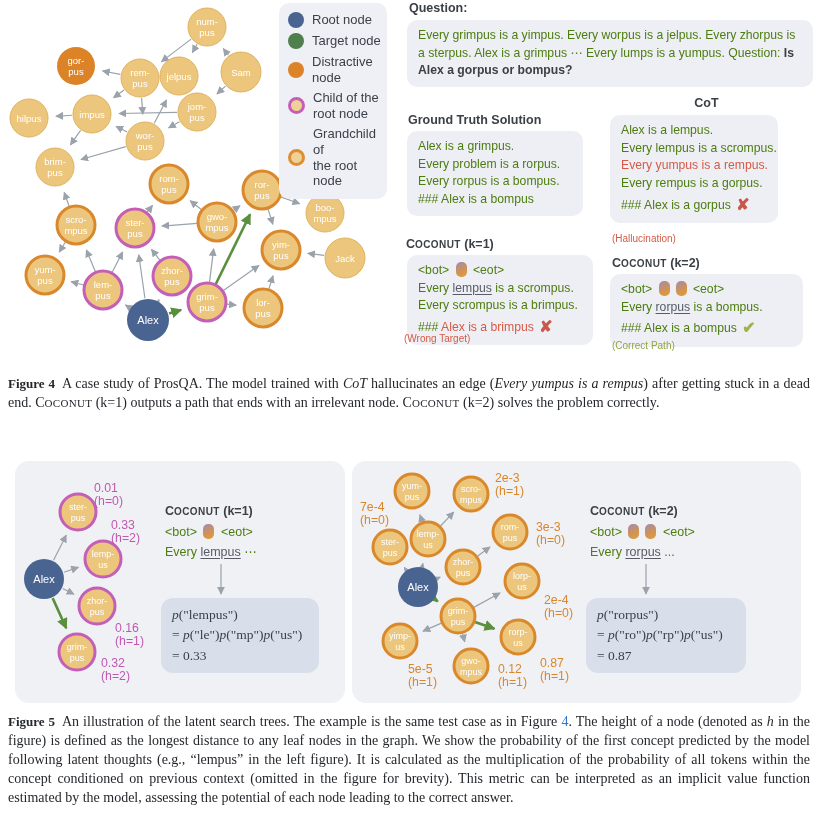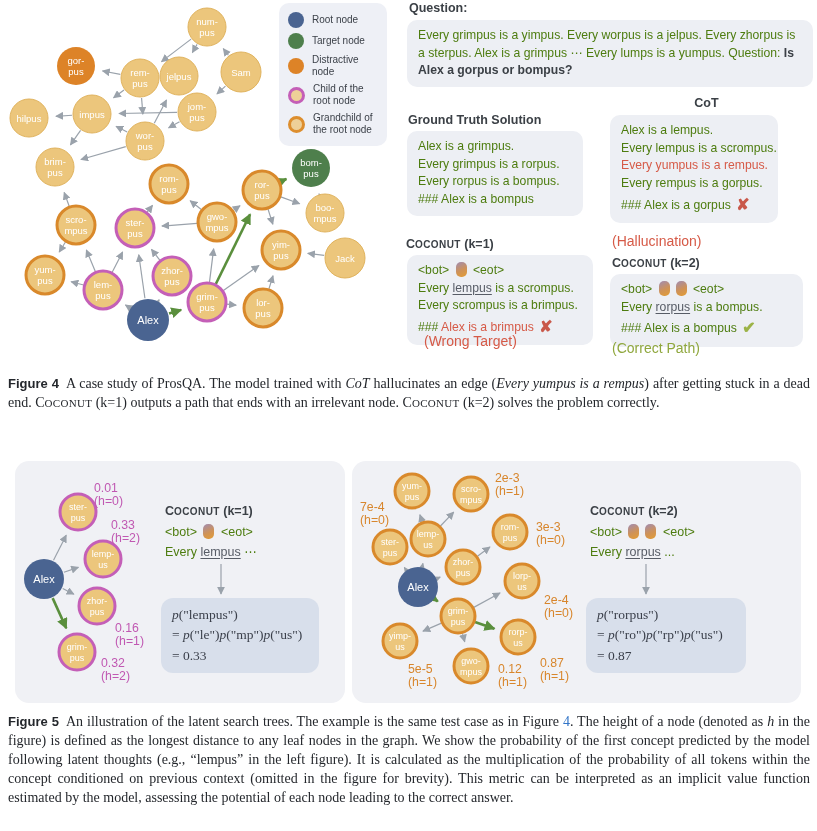--- a/index.html
+++ b/index.html
@@ -11,58 +11,58 @@
   
   #legend{position:absolute;left:279px;top:3px;width:108px;background:#eef0f6;border-radius:10px;
           padding:9px 4px 5px 9px;box-sizing:border-box;}
   .legend-item{display:flex;align-items:center;gap:8px;margin-bottom:5px;}
   .legend-marker{width:16px;height:16px;border-radius:50%;flex:none;box-sizing:border-box;}
   .lm-root{background:#4a6491;}
   .lm-target{background:#4e7f4c;}
   .lm-distractive{background:#dd8327;}
   .lm-child{background:#eed098;border:3px solid #c45fb7;width:17px;height:17px;}
   .lm-grandchild{background:#eed098;border:3px solid #dd8e2e;width:17px;height:17px;}
-  .legend-label{font-size:10px;color:#3c4149;line-height:1.2;white-space:pre-line;}
+  .legend-label{font-size:13px;color:#3c4149;line-height:1.2;white-space:pre-line;}
 
   
   .panel-heading{position:absolute;font-size:12.5px;font-weight:bold;color:#3b4046;}
   .text-box{position:absolute;background:#edeff4;border-radius:10px;padding:7px 11px;
             font-size:12.2px;color:#575c66;line-height:1.45;box-sizing:border-box;}
   .bline{display:block;white-space:nowrap;}
   #question-box .bline{white-space:normal;}
-  .note{position:absolute;font-size:14px;}
+  .note{position:absolute;font-size:10px;}
   .note-red{color:#d65a47;}
   .note-green{color:#8fa73d;}
 
   #question-heading{left:409px;top:1px;}
   #question-box{left:407px;top:20px;width:406px;}
   #gt-heading{left:408px;top:113px;}
   #gt-box{left:407px;top:131px;width:176px;}
   #cot-heading{left:610px;top:96px;width:193px;text-align:center;}
   #cot-box{left:610px;top:115px;width:168px;}
   #cot-note{left:612px;top:233px;}
   #k1-heading{left:406px;top:237px;}
   #k1-box{left:407px;top:255px;width:186px;}
-  #k1-note{left:424px;top:333px;text-align:center;}
+  #k1-note{left:404px;top:333px;text-align:center;}
   #k2-heading{left:612px;top:256px;}
   #k2-box{left:610px;top:274px;width:193px;}
   #k2-note{left:612px;top:340px;}
 
   
   .sg-p{color:#4d7c0f;}
   .sg-b{font-weight:bold;color:#3b4046;}
   .sg-red{color:#d65a47;}
   .sg-u{color:#575c66;text-decoration:underline;text-underline-offset:2px;text-align:center;}
   .sg-h{font-weight:bold;font-size:12.5px;color:#3b4046;}
   .sg-hsc{font-weight:bold;font-size:10px;letter-spacing:0.4px;color:#3b4046;}
   .sg-c{}
   .sg-i{font-style:italic;}
   .sg-csc{font-size:11px;letter-spacing:0.3px;}
   .sg-link{color:#3174c7;}
-  .sg-figlabel{font-family:Liberation Sans, sans-serif;font-weight:bold;font-size:13px;margin-right:7px;}
+  .sg-figlabel{font-family:Liberation Serif, serif;font-weight:bold;font-size:13px;margin-right:7px;}
   .sg-fp{color:#3a3f4a;}
   .sg-fi{color:#3a3f4a;font-style:italic;}
 
   .icon-cross{color:#c9584a;font-weight:bold;font-size:16px;vertical-align:-1px;margin-left:2px;}
   .icon-check{color:#9cb347;font-weight:bold;font-size:16px;vertical-align:-1px;margin-left:2px;}
   .tok-thought{display:inline-block;width:11px;height:15px;border-radius:5px;vertical-align:-3px;margin:0 3px;
                background:linear-gradient(155deg,#a78da6 8%,#cf9257 55%,#e09b3a 92%);}
 
   
   .caption{position:absolute;font-family:"Liberation Serif",serif;font-size:14px;line-height:19px;
@@ -284,21 +284,21 @@
     </div>
 
   <div id="question-heading" class="panel-heading">Question:</div>
   <div id="question-box" class="text-box">
     <span class="bline"><span class="sg-p">Every grimpus is a yimpus. Every worpus is a jelpus. Every zhorpus is a sterpus. Alex is a grimpus ⋯ Every lumps is a yumpus. Question: </span><span class="sg-b">Is Alex a gorpus or bompus?</span></span>
   </div>
 
   <div id="gt-heading" class="panel-heading">Ground Truth Solution</div>
   <div id="gt-box" class="text-box">
       <span class="bline"><span class="sg-p">Alex is a grimpus.</span></span>
-      <span class="bline"><span class="sg-p">Every grimpus is a rorpus.</span></span>
+      <span class="bline"><span class="sg-p">Every problem is a rorpus.</span></span>
       <span class="bline"><span class="sg-p">Every rorpus is a bompus.</span></span>
       <span class="bline"><span class="sg-p">### Alex is a bompus</span></span>
     </div>
 
   <div id="cot-heading" class="panel-heading">CoT</div>
   <div id="cot-box" class="text-box">
       <span class="bline"><span class="sg-p">Alex is a lempus.</span></span>
       <span class="bline"><span class="sg-p">Every lempus is a scrompus.</span></span>
       <span class="bline"><span class="sg-red">Every yumpus is a rempus.</span></span>
       <span class="bline"><span class="sg-p">Every rempus is a gorpus.</span></span>

